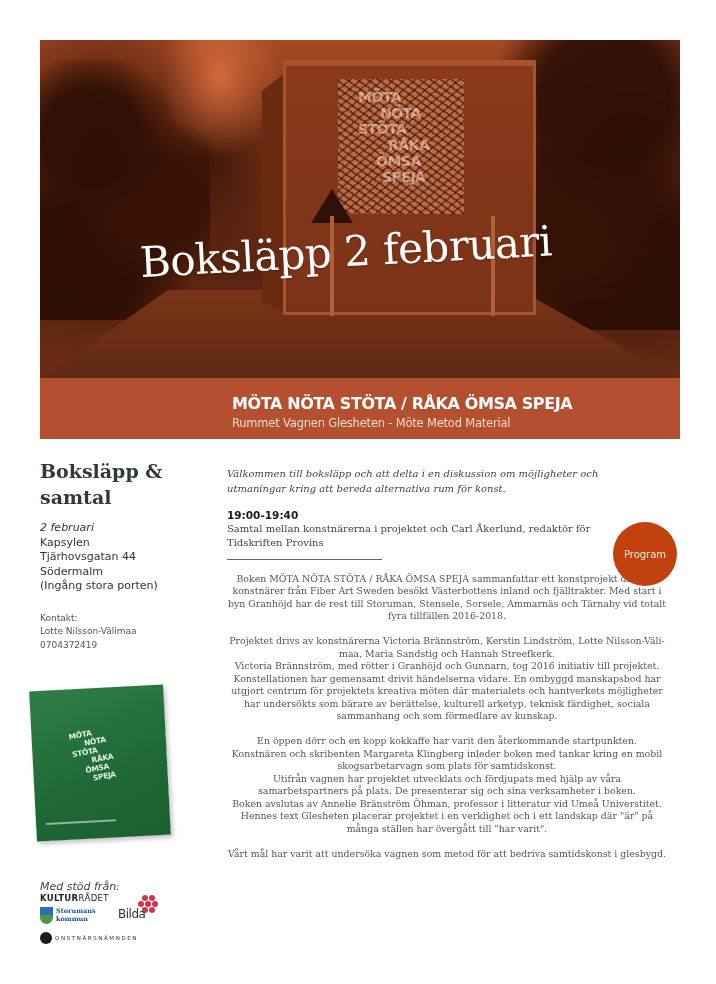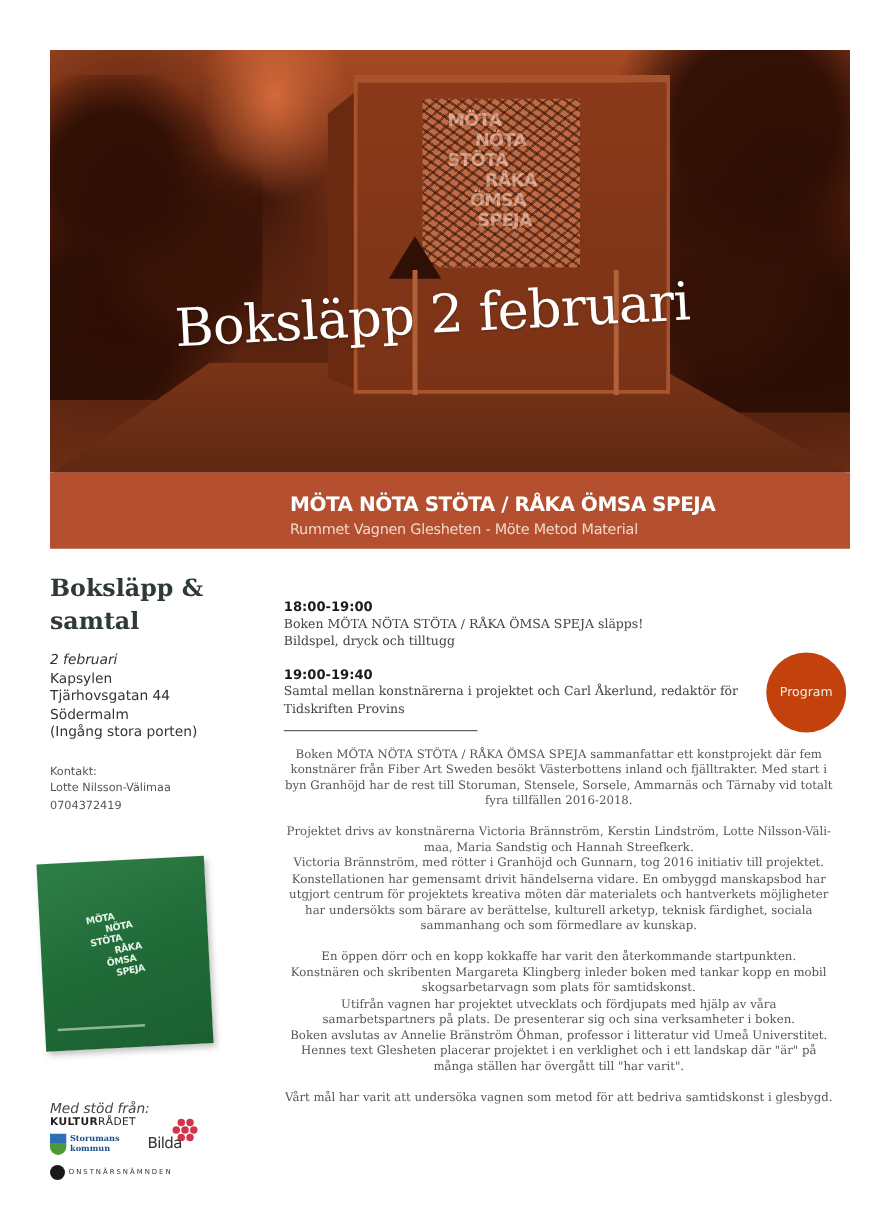--- a/index.html
+++ b/index.html
@@ -271,44 +271,40 @@
   <span class="bilda-dot" style="left:31px;top:12px"></span>
   <span class="bilda-text">Bilda</span>
 </div>
 
 <div class="logo-konst">
   <div class="konst-circle"></div>
   <span class="konst-text">ONSTNÄRSNÄMNDEN</span>
 </div>
 
 <div class="main">
-
-  <div class="slot">
-    <div class="slot-time">18:00-19:00</div>
-    <div class="slot-desc">Boken MÖTA NÖTA STÖTA / RÅKA ÖMSA SPEJA släpps!</div>
-    <div class="slot-desc">Bildspel, dryck och tilltugg</div>
-  </div>
+  <div class="intro">Välkommen till boksläpp och att delta i en diskussion om möjligheter och utmaningar kring att bereda alternativa rum för konst.</div>
+
 
   <div class="slot">
     <div class="slot-time">19:00-19:40</div>
     <div class="slot-desc">Samtal mellan konstnärerna i projektet och Carl Åkerlund, redaktör för</div>
     <div class="slot-desc">Tidskriften Provins</div>
   </div>
 
   <div class="divider"></div>
   <div class="para-gap"></div>
 
   <div class="body-text">
     <p>Boken MÖTA NÖTA STÖTA / RÅKA ÖMSA SPEJA sammanfattar ett konstprojekt där fem konstnärer från Fiber Art Sweden besökt Västerbottens inland och fjälltrakter. Med start i byn Granhöjd har de rest till Storuman, Stensele, Sorsele, Ammarnäs och Tärnaby vid totalt fyra tillfällen 2016-2018.</p>
     <div class="para-gap"></div>
     <p>Projektet drivs av konstnärerna Victoria Brännström, Kerstin Lindström, Lotte Nilsson-Väli-maa, Maria Sandstig och Hannah Streefkerk.</p>
     <p>Victoria Brännström, med rötter i Granhöjd och Gunnarn, tog 2016 initiativ till projektet. Konstellationen har gemensamt drivit händelserna vidare. En ombyggd manskapsbod har utgjort centrum för projektets kreativa möten där materialets och hantverkets möjligheter har undersökts som bärare av berättelse, kulturell arketyp, teknisk färdighet, sociala sammanhang och som förmedlare av kunskap.</p>
     <div class="para-gap"></div>
     <p>En öppen dörr och en kopp kokkaffe har varit den återkommande startpunkten.</p>
-    <p>Konstnären och skribenten Margareta Klingberg inleder boken med tankar kopp en mobil skogsarbetarvagn som plats för samtidskonst.</p>
+    <p>Konstnären och skribenten Margareta Klingberg inleder boken med tankar kring en mobil skogsarbetarvagn som plats för samtidskonst.</p>
     <p>Utifrån vagnen har projektet utvecklats och fördjupats med hjälp av våra samarbetspartners på plats. De presenterar sig och sina verksamheter i boken.</p>
     <p>Boken avslutas av Annelie Bränström Öhman, professor i litteratur vid Umeå Universtitet. Hennes text Glesheten placerar projektet i en verklighet och i ett landskap där "är" på många ställen har övergått till "har varit".</p>
     <div class="para-gap"></div>
     <p>Vårt mål har varit att undersöka vagnen som metod för att bedriva samtidskonst i glesbygd.</p>
   </div>
 </div>
 
 <div class="program-btn">Program</div>
 
 </body></html>

